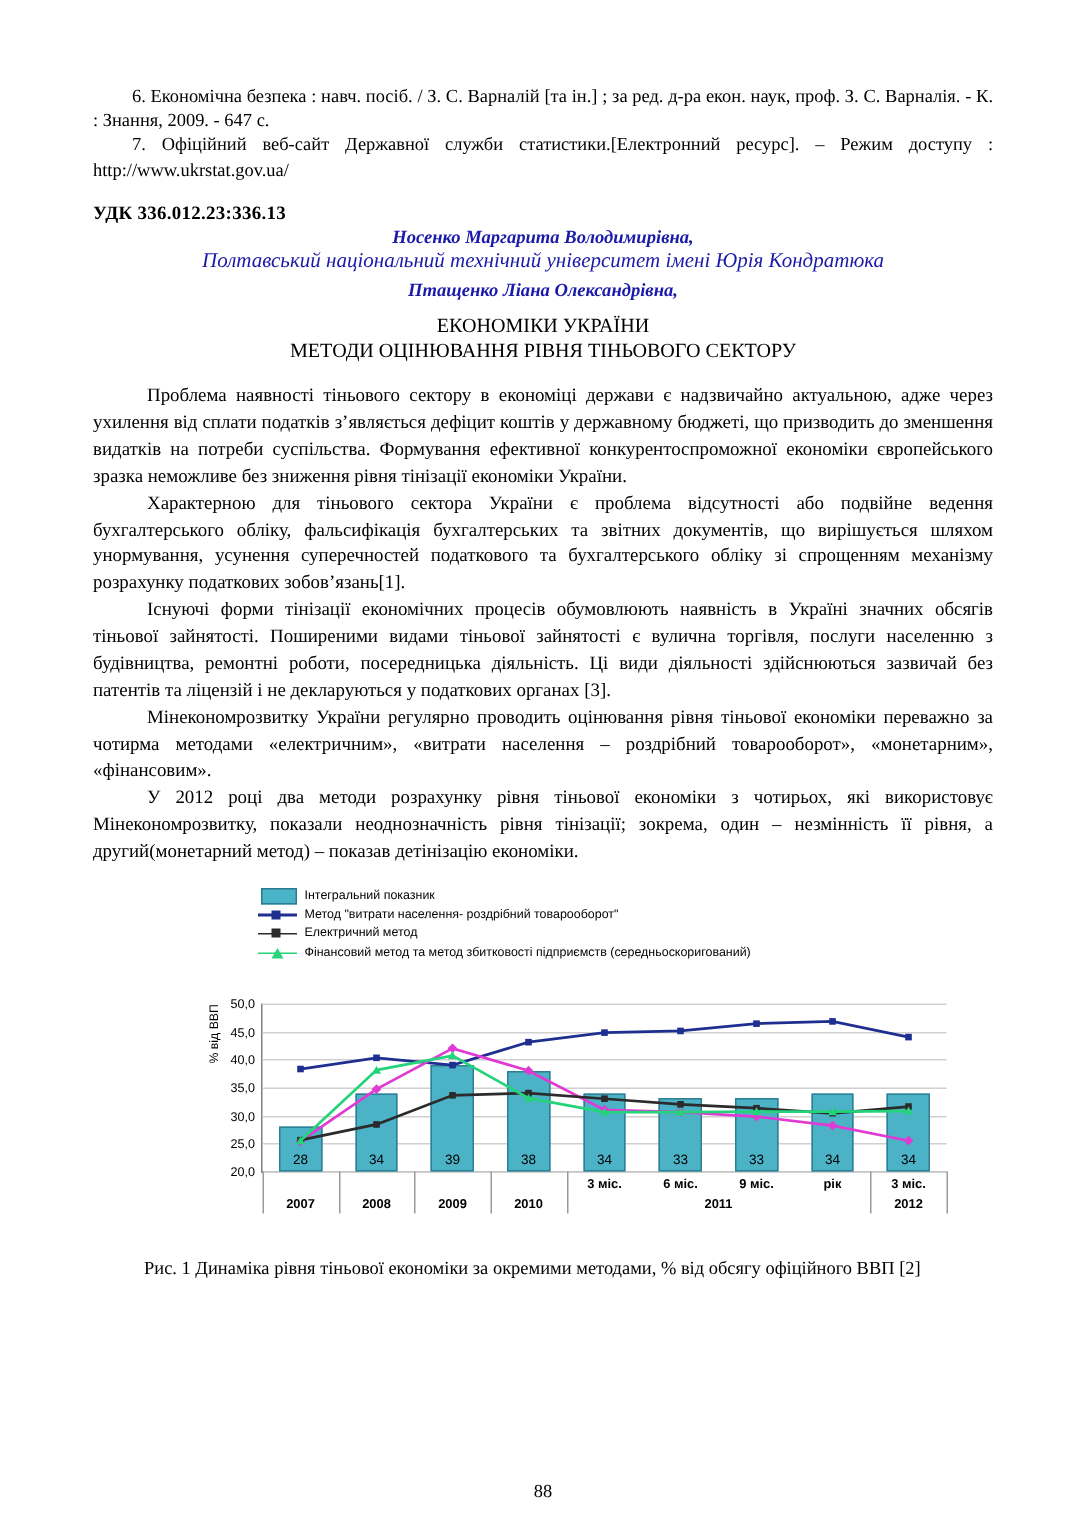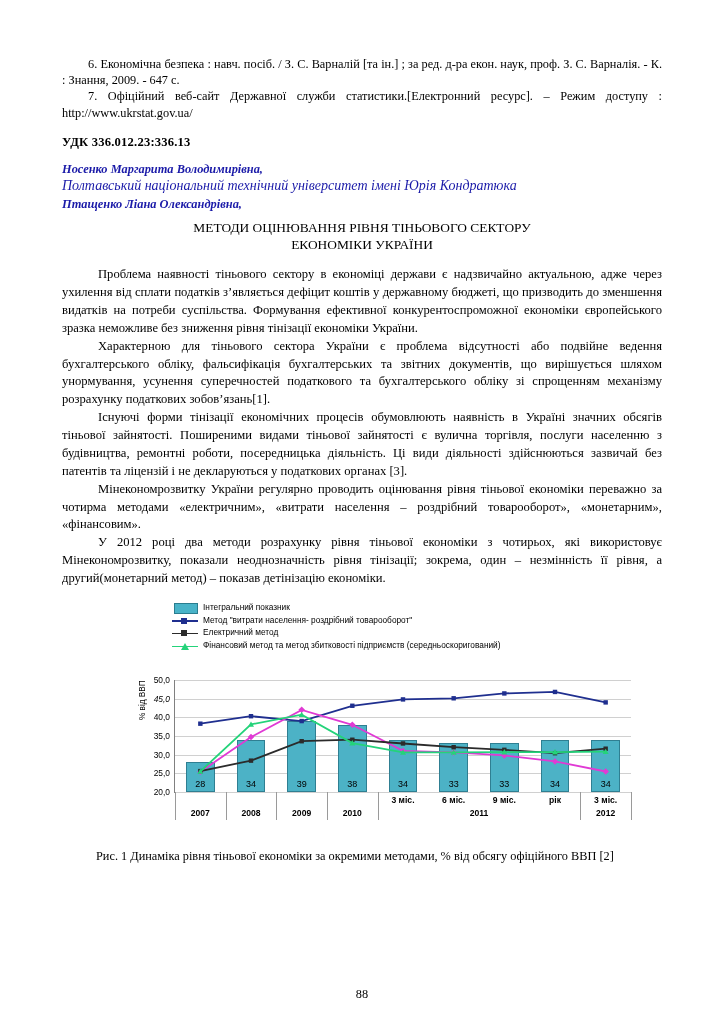--- a/index.html
+++ b/index.html
@@ -31,21 +31,21 @@
     margin: 0;
     text-indent: 26px;
   }
   .udk {
     margin-top: 14px;
     font-size: 12.6px;
     font-weight: bold;
     letter-spacing: 0.2px;
   }
   .author-block {
-    margin-top: 11px;
+    text-align: center;
     line-height: 1.34;
   }
   .author-name {
     font-size: 12.4px;
     font-weight: bold;
     font-style: italic;
     color: #1a1aa8;
   }
   .author-affil {
     font-size: 14px;
@@ -240,22 +240,22 @@
 
   <div class="udk">УДК 336.012.23:336.13</div>
 
   <div class="author-block">
     <div class="author-name">Носенко Маргарита Володимирівна,</div>
     <div class="author-affil">Полтавський національний технічний університет імені Юрія Кондратюка</div>
     <div class="author-name">Птащенко Ліана Олександрівна,</div>
   </div>
 
   <div class="article-title">
+    <div>ЕКОНОМІКИ УКРАЇНИ</div>
     <div>МЕТОДИ ОЦІНЮВАННЯ РІВНЯ ТІНЬОВОГО СЕКТОРУ</div>
-    <div>ЕКОНОМІКИ УКРАЇНИ</div>
   </div>
 
   <div class="body-text">
     <p>Проблема наявності тіньового сектору в економіці держави є надзвичайно актуальною, адже через ухилення від сплати податків з’являється дефіцит коштів у державному бюджеті, що призводить до зменшення видатків на потреби суспільства. Формування ефективної конкурентоспроможної економіки європейського зразка неможливе без зниження рівня тінізації економіки України.</p>
     <p>Характерною для тіньового сектора України є проблема відсутності або подвійне ведення бухгалтерського обліку, фальсифікація бухгалтерських та звітних документів, що вирішується шляхом унормування, усунення суперечностей податкового та бухгалтерського обліку зі спрощенням механізму розрахунку податкових зобов’язань[1].</p>
     <p>Існуючі форми тінізації економічних процесів обумовлюють наявність в Україні значних обсягів тіньової зайнятості. Поширеними видами тіньової зайнятості є вулична торгівля, послуги населенню з будівництва, ремонтні роботи, посередницька діяльність. Ці види діяльності здійснюються зазвичай без патентів та ліцензій і не декларуються у податкових органах [3].</p>
     <p>Мінекономрозвитку України регулярно проводить оцінювання рівня тіньової економіки переважно за чотирма методами «електричним», «витрати населення – роздрібний товарооборот», «монетарним», «фінансовим».</p>
     <p>У 2012 році два методи розрахунку рівня тіньової економіки з чотирьох, які використовує Мінекономрозвитку, показали неоднозначність рівня тінізації; зокрема, один – незмінність її рівня, а другий(монетарний метод) – показав детінізацію економіки.</p>
   </div>
 
@@ -298,21 +298,21 @@
         <div class="ylab" style="top: 112px;">20,0</div>
         <div class="gridline" style="top: 93.3333px;"></div>
         <div class="ylab" style="top: 93.3333px;">25,0</div>
         <div class="gridline" style="top: 74.6667px;"></div>
         <div class="ylab" style="top: 74.6667px;">30,0</div>
         <div class="gridline" style="top: 56px;"></div>
         <div class="ylab" style="top: 56px;">35,0</div>
         <div class="gridline" style="top: 37.3333px;"></div>
         <div class="ylab" style="top: 37.3333px;">40,0</div>
         <div class="gridline" style="top: 18.6667px;"></div>
-        <div class="ylab" style="top: 18.6667px; font-style: italic;">45,0</div>
+        <div class="ylab" style="top: 18.6667px;">45,0</div>
         <div class="gridline" style="top: 0px;"></div>
         <div class="ylab" style="top: 0px;">50,0</div>
         <div class="bar-el" style="left: 11.1467px; width: 28.3733px; height: 29.8667px;"></div>
         <div class="bar-label" style="left: 11.1467px; width: 28.3733px;">28</div>
         <div class="bar-el" style="left: 61.8133px; width: 28.3733px; height: 52.2667px;"></div>
         <div class="bar-label" style="left: 61.8133px; width: 28.3733px;">34</div>
         <div class="bar-el" style="left: 112.48px; width: 28.3733px; height: 70.9333px;"></div>
         <div class="bar-label" style="left: 112.48px; width: 28.3733px;">39</div>
         <div class="bar-el" style="left: 163.147px; width: 28.3733px; height: 67.2px;"></div>
         <div class="bar-label" style="left: 163.147px; width: 28.3733px;">38</div>

